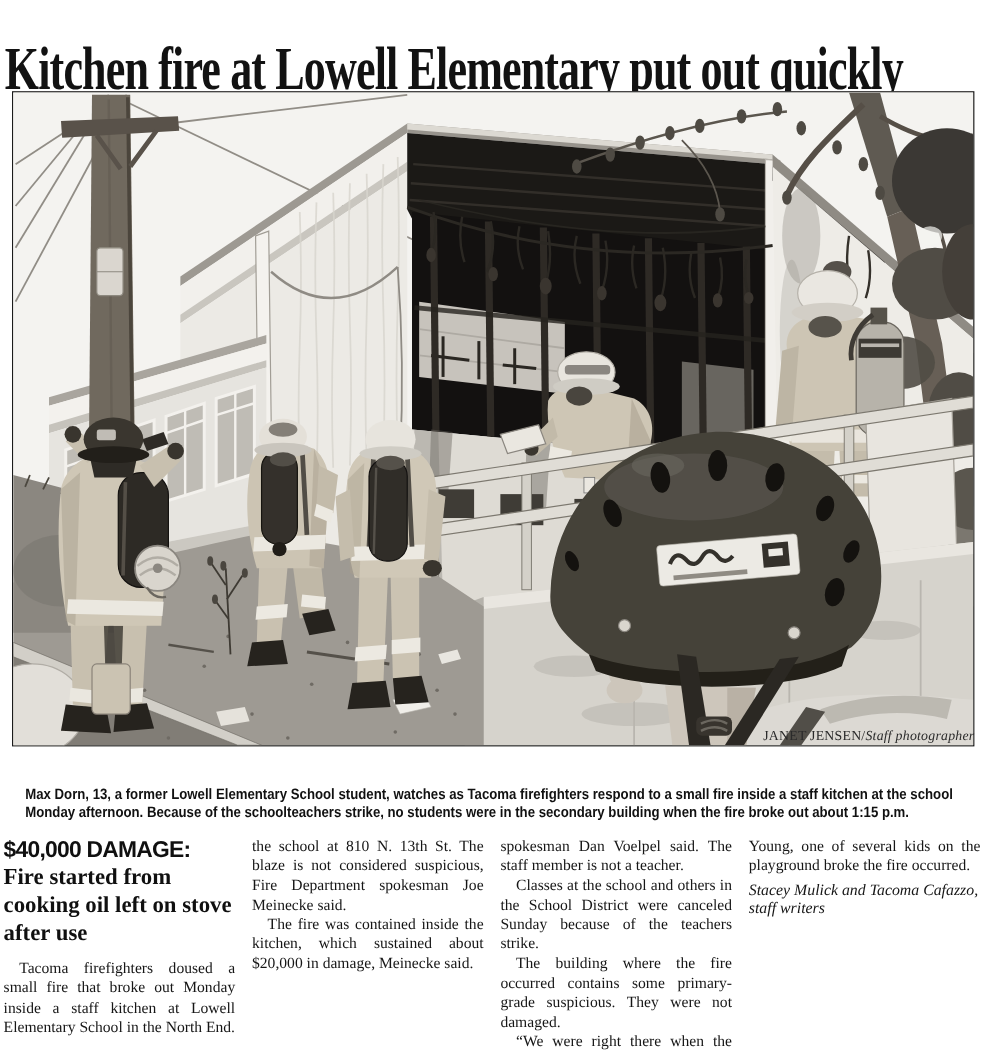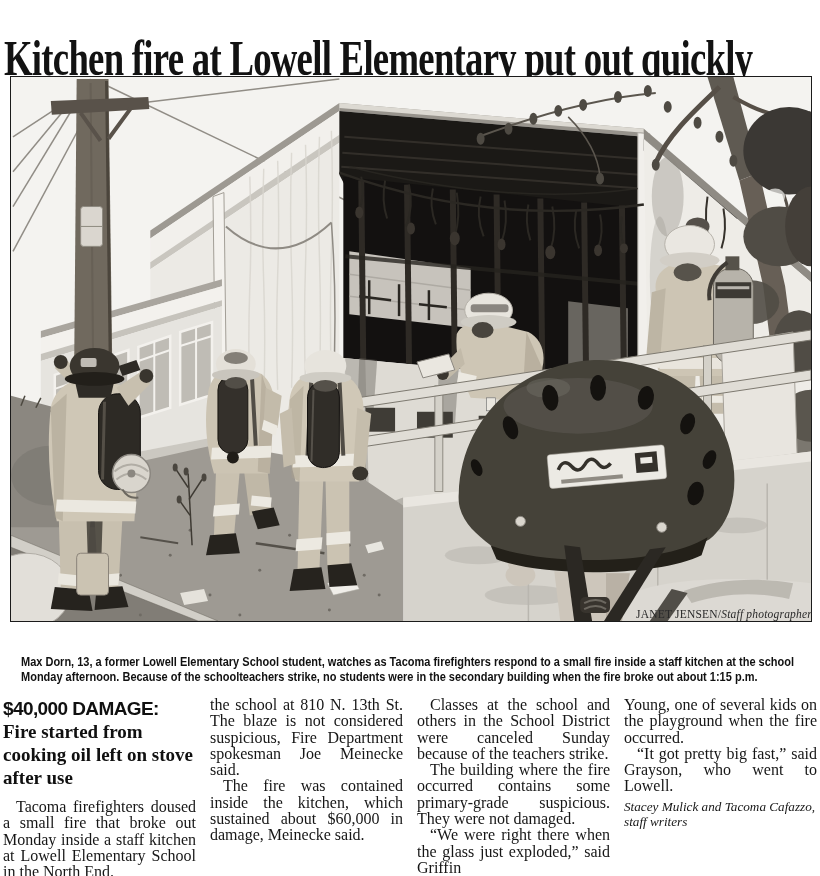--- a/index.html
+++ b/index.html
@@ -44,21 +44,21 @@
   }
   .col{width:193px;flex:0 0 193px;}
   .subhead{
     font-size:19px;line-height:23px;margin:0 0 10px 0;color:#101010;
   }
   .subhead .kicker{
     font-family:"Liberation Sans",sans-serif;font-weight:bold;letter-spacing:-.6px;
   }
   .subhead .rest{font-family:"Liberation Serif",serif;margin-left:28px;}
   .col p{
-    margin:0;font-size:16px;line-height:16.3px;text-align:justify;color:#161616;
+    margin:0;font-size:13px;line-height:16.3px;text-align:justify;color:#161616;
   }
   .col p.indent{text-indent:13px;}
   .col p.byline{
     font-style:italic;text-align:left;margin-top:4px;font-size:13.2px;line-height:15.5px;
   }
 </style>
 </head>
 <body>
 
 <div class="headline">
@@ -496,25 +496,25 @@
 </div>
 
 <div class="cols">
   <div class="col">
     <h2 class="subhead"><span class="kicker">$40,000 DAMAGE:</span><span class="rest"> Fire started from cooking oil left on stove after use</span></h2>
     <p class="indent">Tacoma firefighters doused a small fire that broke out Monday inside a staff kitchen at Lowell Elementary School in the North End.</p>
 
   </div>
   <div class="col">
     <p>the school at 810 N. 13th St. The blaze is not considered suspicious, Fire Department spokesman Joe Meinecke said.</p>
-    <p class="indent">The fire was contained inside the kitchen, which sustained about $60,000 in damage, Meinecke said.</p>
+    <p class="indent">The fire was contained inside the kitchen, which sustained about $20,000 in damage, Meinecke said.</p>
   </div>
   <div class="col">
+    <p>spokesman Dan Voelpel said. The staff member is not a teacher.</p>
     <p class="indent">Classes at the school and others in the School District were canceled Sunday because of the teachers strike.</p>
     <p class="indent">The building where the fire occurred contains some primary-grade suspicious. They were not damaged.</p>
     <p class="indent">“We were right there when the glass just exploded,” said Griffin</p>
   </div>
   <div class="col">
-    <p>Young, one of several kids on the playground when the fire occurred.</p>
-    <p class="indent">“It got pretty big fast,” said Grayson, who went to Lowell.</p>
+    <p>Young, one of several kids on the playground broke the fire occurred.</p>
     <p class="byline"><span>Stacey Mulick and Tacoma Cafazzo,</span><br><span>staff writers</span></p>
   </div>
 </div>
 
 </body></html>

